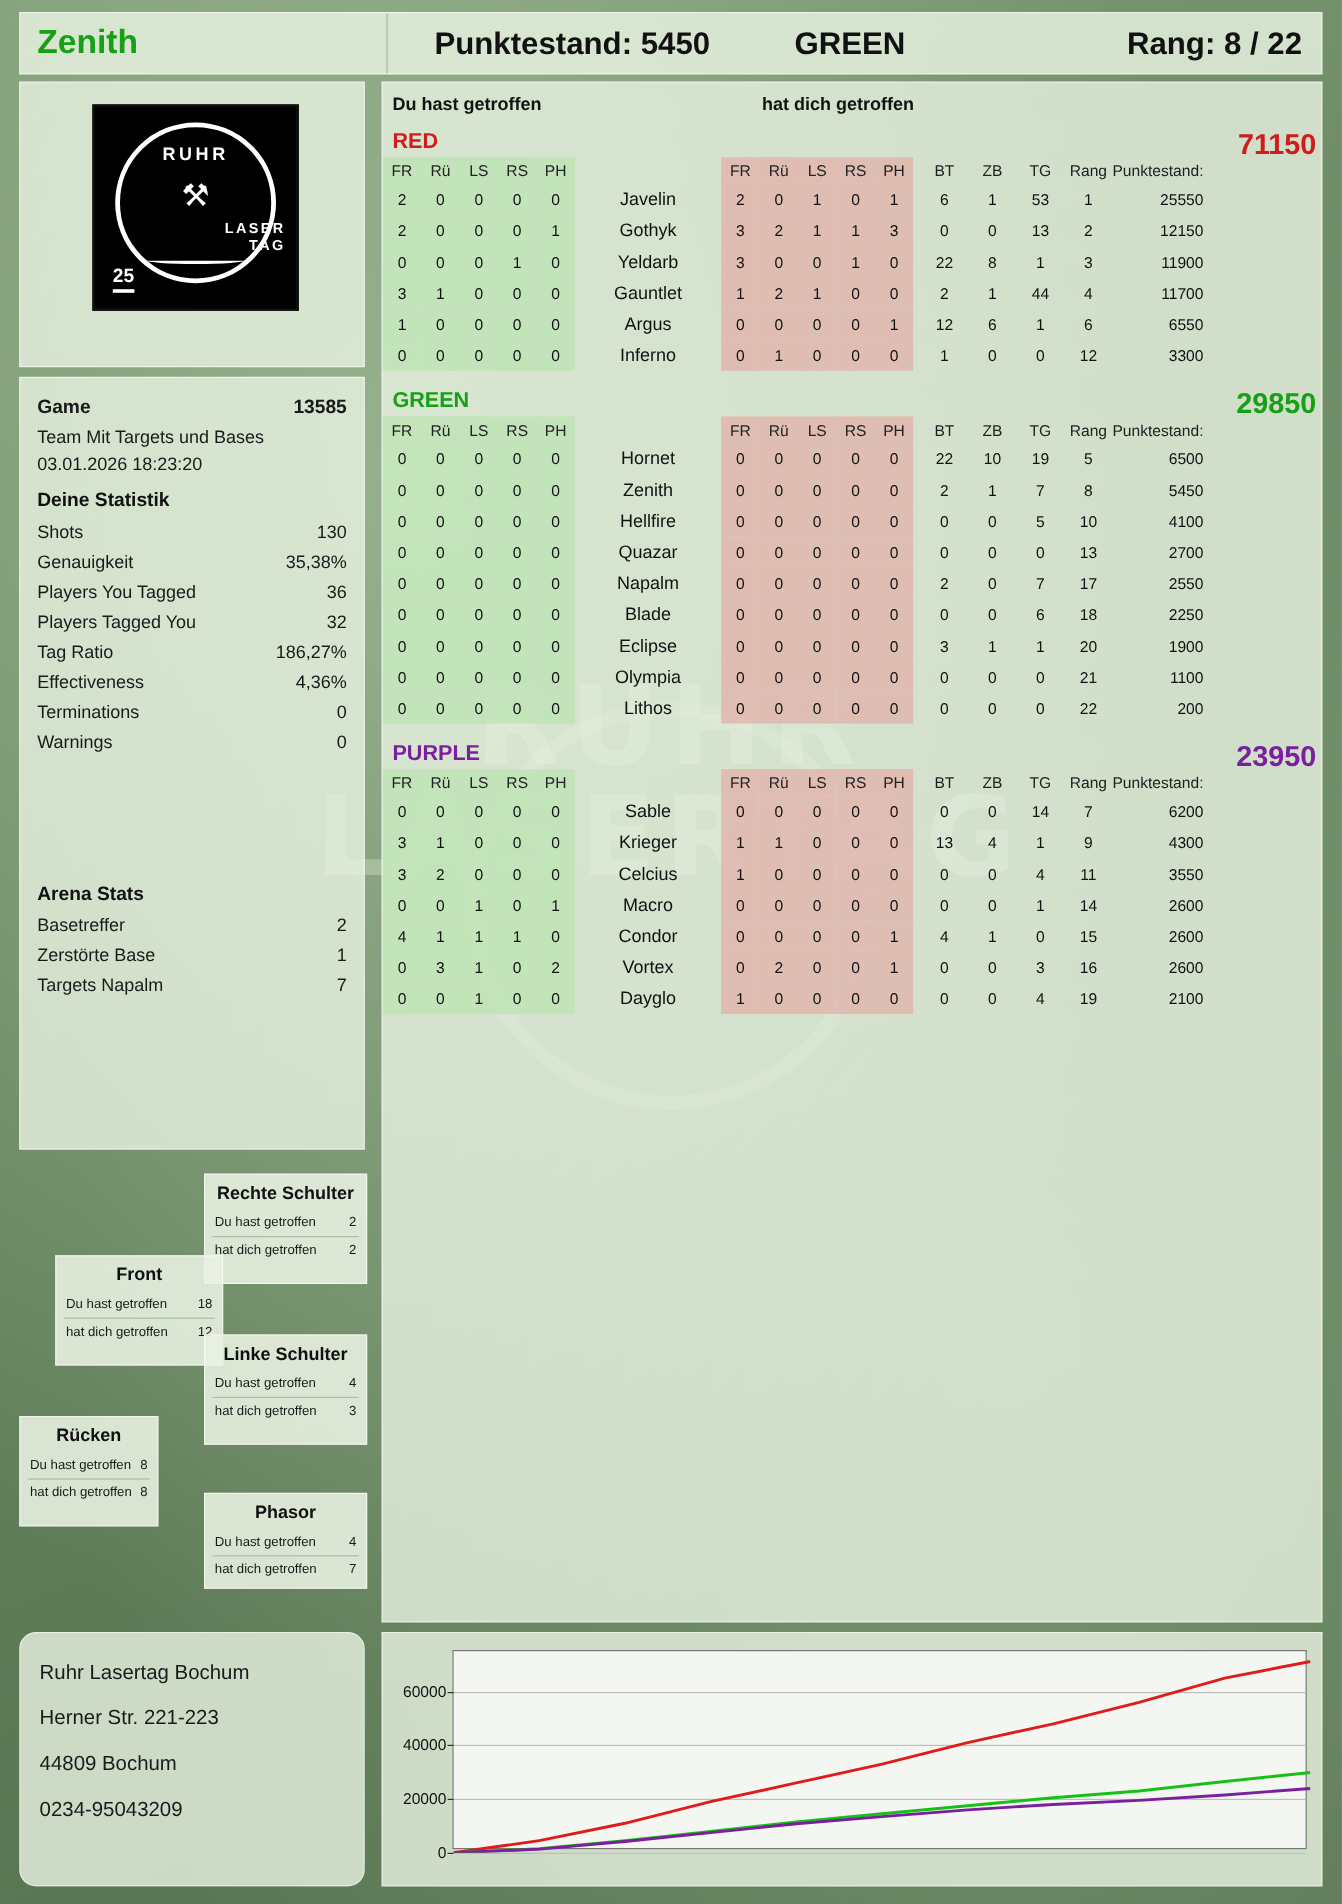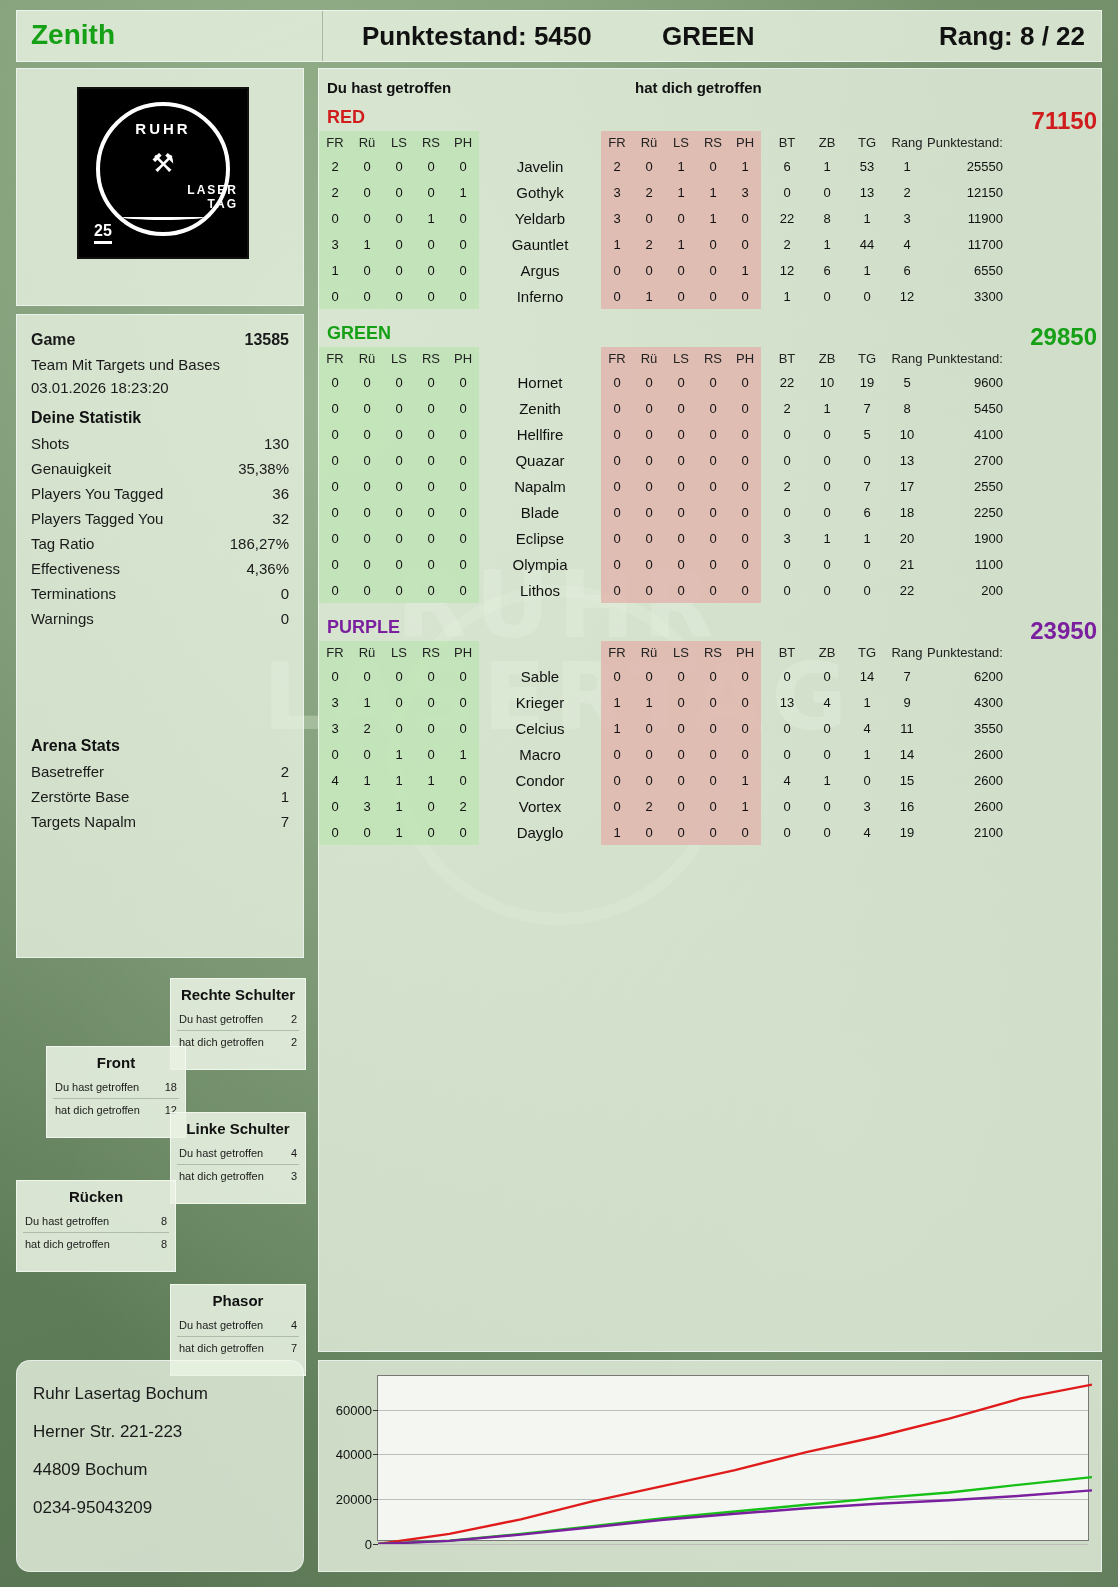--- a/index.html
+++ b/index.html
@@ -89,22 +89,22 @@
   .spacer { height:96px; }
 
   
   .bp { position:absolute; background:rgba(233,243,226,0.88); border:1px solid rgba(255,255,255,0.6); }
   .bp .bt { text-align:center; font-size:15px; font-weight:bold; color:#111; padding:7px 0 5px; }
   .bp .br { display:flex; justify-content:space-between; font-size:11px; color:#1a1a1a; padding:5px 8px; }
   .bp .hr { height:1px; background:rgba(120,140,115,0.45); margin:0 6px; }
   #bp-rs { left:170px; top:978px; width:136px; height:92px; }
   #bp-front { left:16px; top:1046px; width:140px; height:92px;margin-left:30px; }
   #bp-ls { left:170px; top:1112px; width:136px; height:92px; }
-  #bp-back { left:16px; top:1180px; width:160px; height:92px; }
-  #bp-ph { left:170px; top:1244px; width:136px; height:92px;margin-top:40px; }
+  #bp-back { left:16px; top:1180px; width:116px; height:92px; }
+  #bp-ph { left:170px; top:1244px; width:136px; height:80px; }
 
   #addr-panel { left:16px; top:1360px; width:288px; height:212px; padding:14px 16px;border-radius:14px; }
   #addr-panel .ln { font-size:17px; color:#1a1a1a; padding:9px 0; }
 
   
   #board { left:318px; top:68px; width:784px; height:1284px; }
   #board .hdr-left { position:absolute; left:8px; top:10px; font-size:15px; font-weight:bold; color:#111; }
   #board .hdr-right { position:absolute; left:316px; top:10px; font-size:15px; font-weight:bold; color:#111; }
 
   .teamblock { position:absolute; left:0; right:0; }
@@ -478,21 +478,21 @@
                 <td class="num rblock">0</td>
                 <td class="num rblock">0</td>
                 <td class="num rblock">0</td>
                 <td class="num rblock">0</td>
                 <td class="num rblock">0</td>
                 <td class="ph-col"></td>
                 <td class="wide">22</td>
                 <td class="wide">10</td>
                 <td class="wide">19</td>
                 <td class="wide">5</td>
-                <td class="score">9600</td>
+                <td class="score">6500</td>
               </tr>
               <tr>
                 <td class="num lblock">0</td>
                 <td class="num lblock">0</td>
                 <td class="num lblock">0</td>
                 <td class="num lblock">0</td>
                 <td class="num lblock">0</td>
                 <td class="name">Zenith</td>
                 <td class="num rblock">0</td>
                 <td class="num rblock">0</td>

